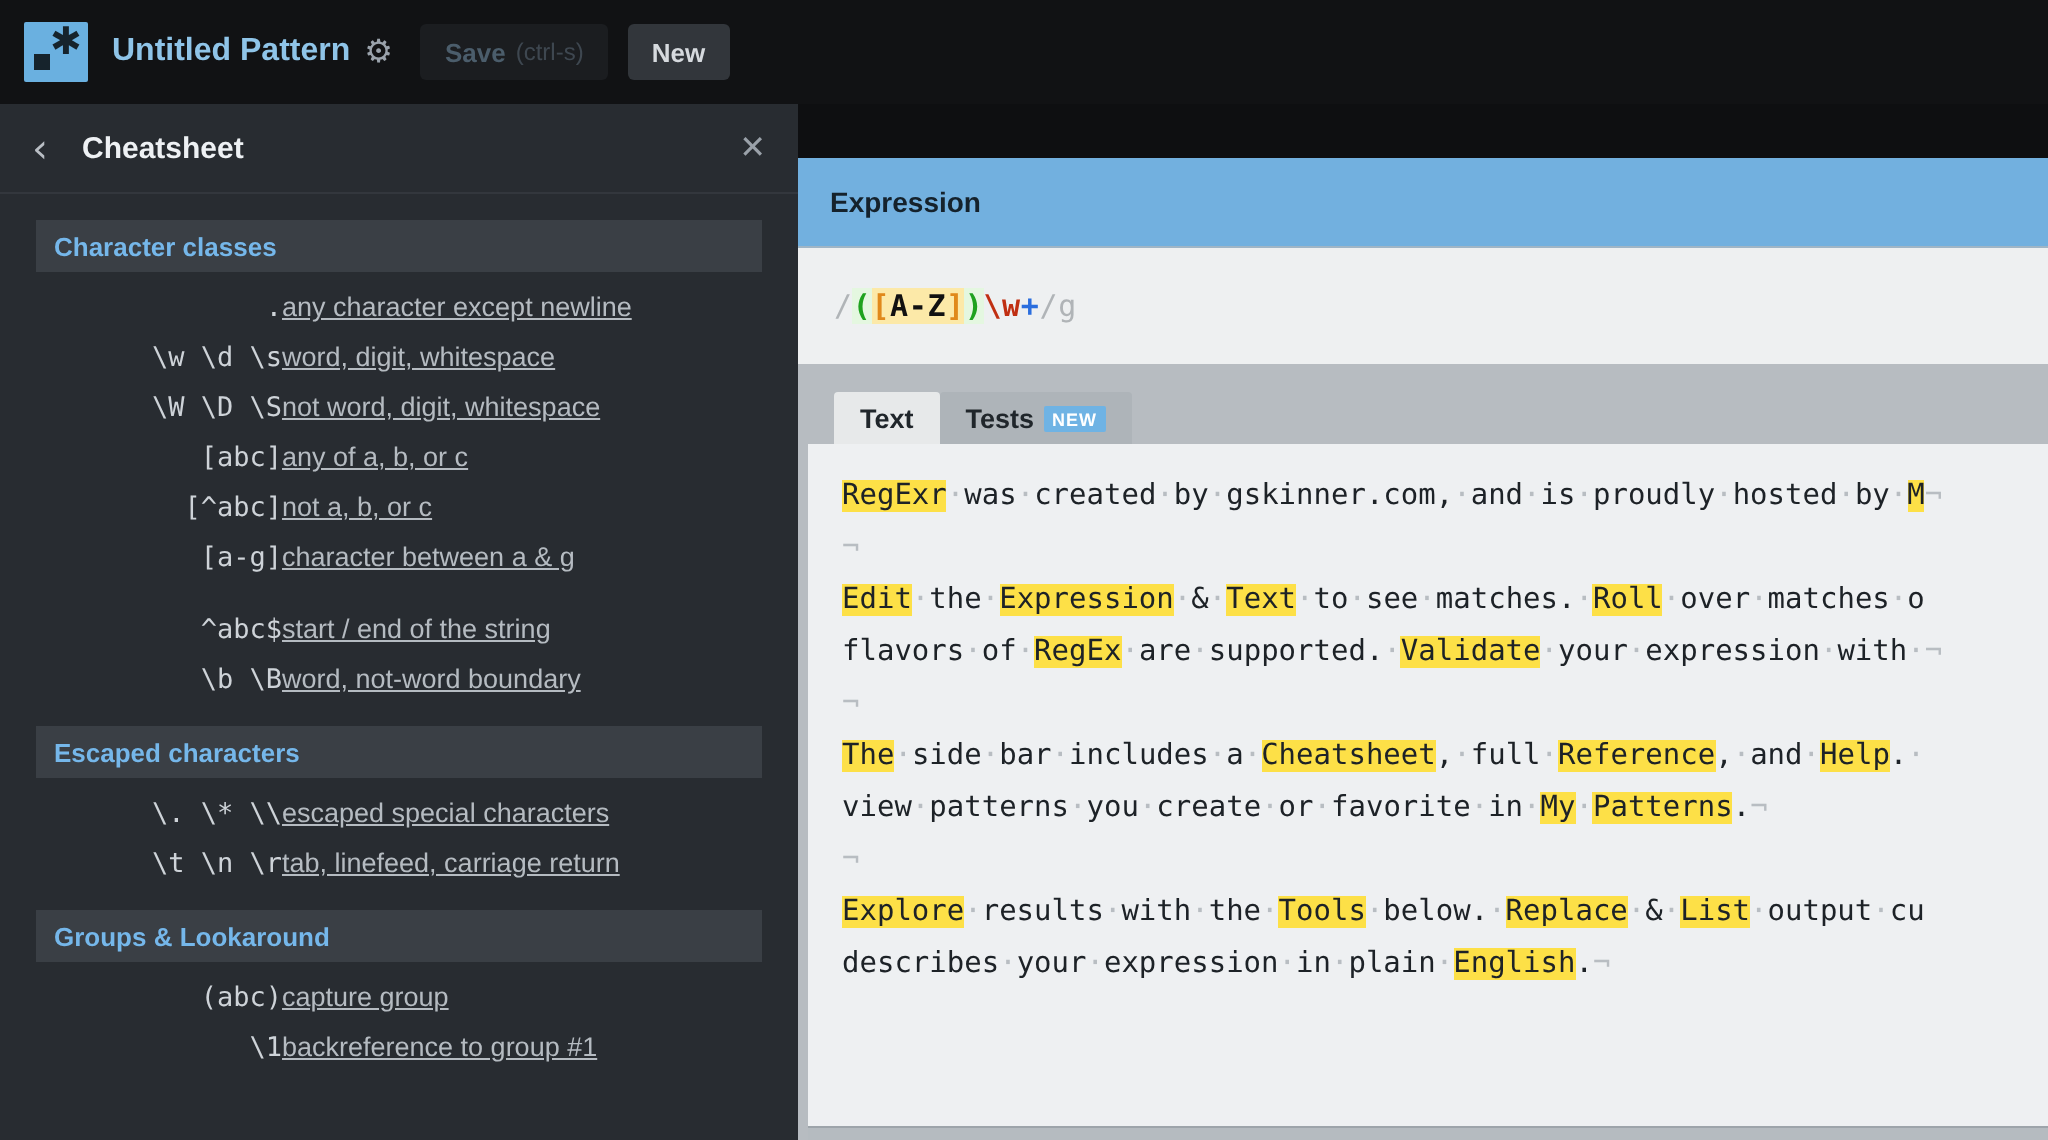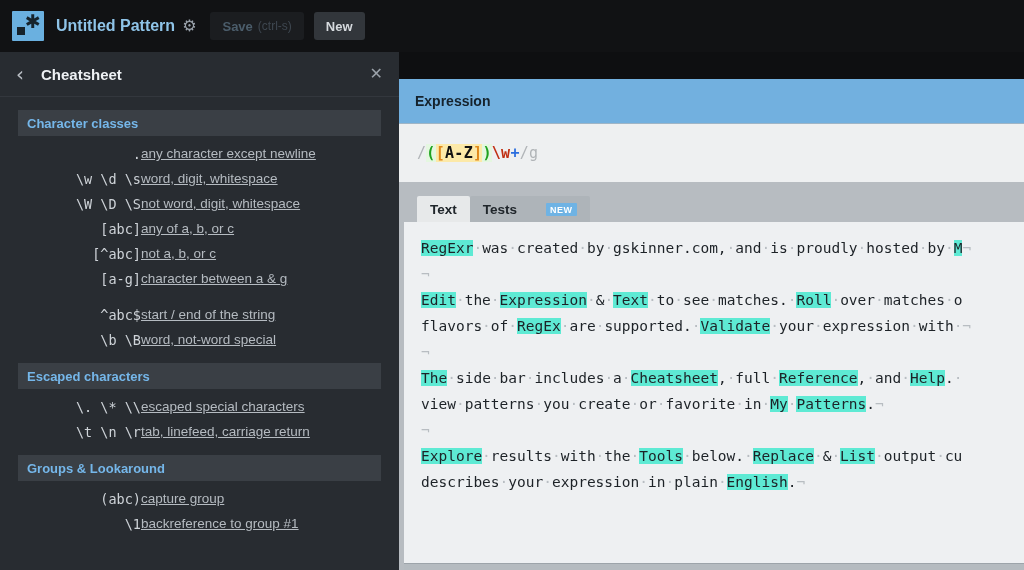--- a/index.html
+++ b/index.html
@@ -133,41 +133,41 @@
   #tabbar {
     height: 40px; background: #b7bcc1;
     display: flex; align-items: flex-end; padding-left: 18px;
   }
   .tab {
     height: 26px; display: flex; align-items: center;
     padding: 0 13px; font-size: 13.5px; font-weight: bold;
     color: #20262b; border-radius: 2px 2px 0 0;
   }
   .tab.active { background: #e7e9ea; }
-  .tab.inactive { background: #aeb4b9; gap: 24px; }
+  .tab.inactive { background: #aeb4b9; }
   #new-badge {
     background: #6fb3e4; color: #fff;
     font-size: 9px; font-weight: bold;
     padding: 2px 4px 1px 4px; margin-left: 5px;
     letter-spacing: .5px; border-radius: 1px;
   }
 
   #text-area {
     position: absolute; left: 5px; top: 143px;
     width: 620px; height: 392px;
     background: #eef0f2;
     overflow: hidden;
     padding: 13px 0 0 17px;
     font-family: "DejaVu Sans Mono", monospace;
     font-size: 14.5px; line-height: 26px;
     color: #1d2227;
     white-space: pre;
   }
   #text-area .line { height: 26px; }
-  .hl { background: #5eead4; }
+  .hl { background: #fde047; }
   .dot { color: #b8bdc2; }
   .ret { color: #b8bdc2; }
 
   #tools-header {
     position: absolute; left: 5px; bottom: 0;
     width: 620px; height: 34px;
     background: #b5bbc0;
     border-top: 1px solid #9da4aa;
     padding-left: 16px; padding-top: 11px;
   }
@@ -226,21 +226,21 @@
           <span class="cs-desc">character between a &amp; g</span>
         </div>
       </div>
       <div class="cs-rows">
         <div class="cs-row">
           <span class="cs-syntax">^abc$</span>
           <span class="cs-desc">start / end of the string</span>
         </div>
         <div class="cs-row">
           <span class="cs-syntax">\b \B</span>
-          <span class="cs-desc">word, not-word special</span>
+          <span class="cs-desc">word, not-word boundary</span>
         </div>
       </div>
       <div class="cs-section">
         <span class="cs-section-title">Escaped characters</span>
       </div>
       <div class="cs-rows">
         <div class="cs-row">
           <span class="cs-syntax">\. \* \\</span>
           <span class="cs-desc">escaped special characters</span>
         </div>

